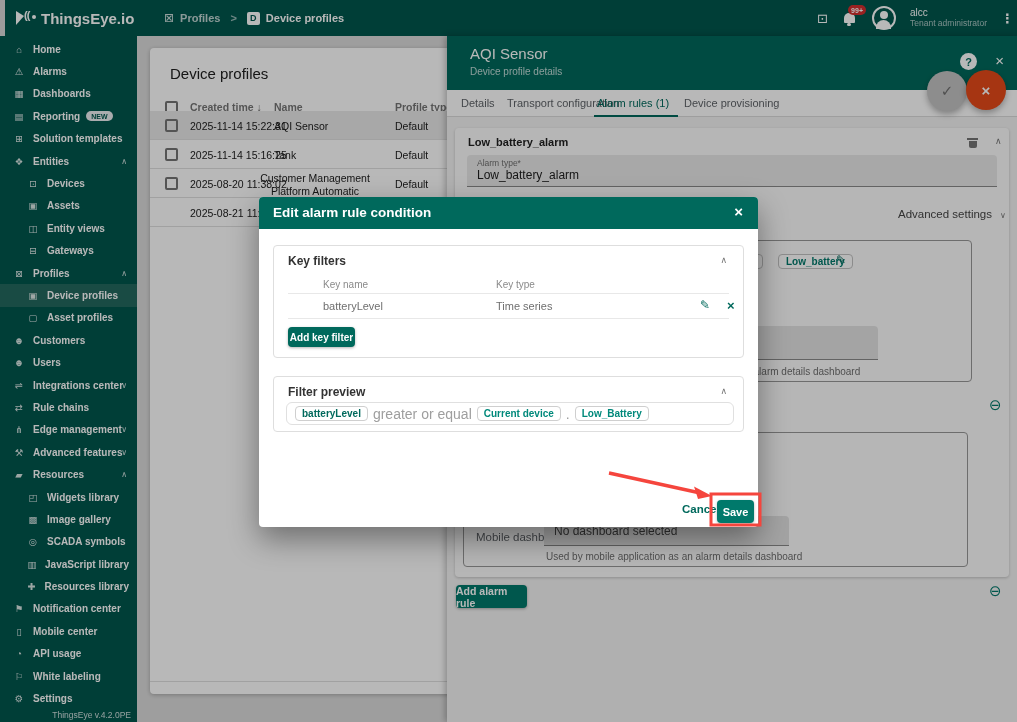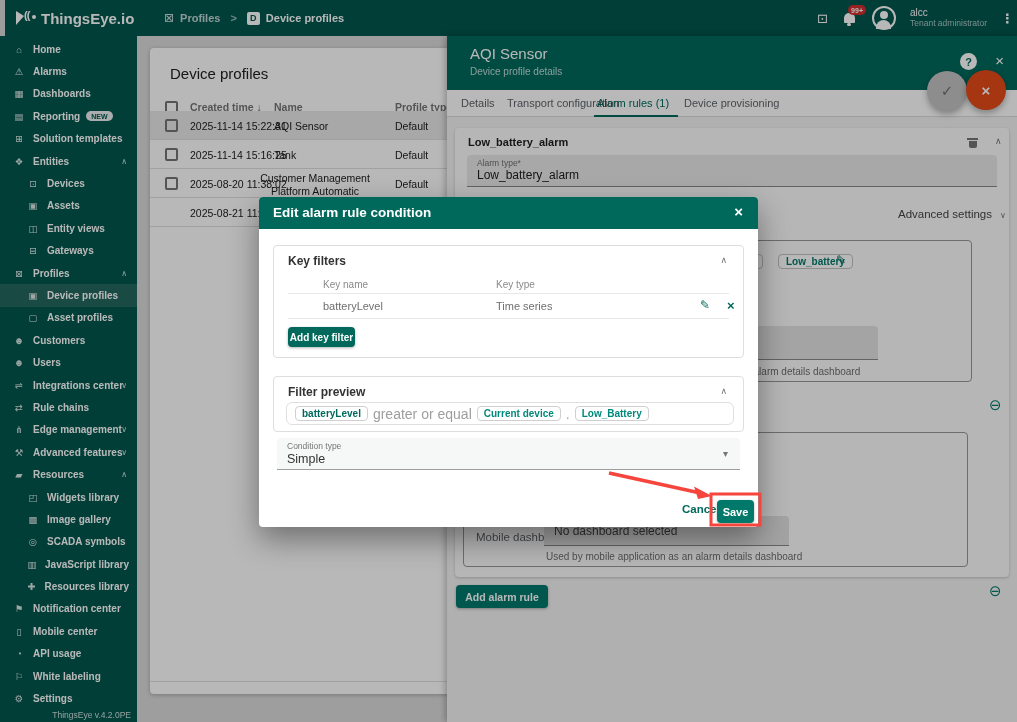--- a/index.html
+++ b/index.html
@@ -366,21 +366,21 @@
       <div class="fieldset" style="left:8px; top:304px; width:505px; height:135px;">
         <span class="dash-lb" style="left:12px; top:98px;">Mobile dashboard:</span>
         <div class="ffield" style="left:80px; top:83px; width:245px; height:30px; background:#e2e2e2;">
           <span class="fvl" style="top:8px; color:#454545;">No dashboard selected</span>
         </div>
         <span class="hint" style="left:82px; top:118px;">Used by mobile application as an alarm details dashboard</span>
       </div>
       <span class="rm-ic" style="left:534px; top:454px;">⊖</span>
     </div>
 
-    <div class="btn" style="position:absolute; left:9px; top:549px; width:92px; height:23px; font-size:10.5px;">Add alarm rule</div>
+    <div class="btn" style="position:absolute; left:9px; top:549px; width:71px; height:23px; font-size:10.5px;">Add alarm rule</div>
   </div>
 
   <div class="overlay"></div>
 
   <div class="modal">
     <div class="modal-hd">
       <span class="modal-title">Edit alarm rule condition</span>
       <span class="modal-x">×</span>
     </div>
 
@@ -403,25 +403,20 @@
       <span class="sec-chev">∧</span>
       <div class="preview-box">
         <span class="pv-chip key">batteryLevel</span>
         <span class="pv-op">greater or equal</span>
         <span class="pv-chip">Current device</span>
         <span class="pv-op">.</span>
         <span class="pv-chip">Low_Battery</span>
       </div>
     </div>
 
-    <div class="select">
-      <span class="slb">Condition type</span>
-      <span class="svl">Simple</span>
-      <span class="caret">▾</span>
-    </div>
 
     <span class="m-cancel">Cancel</span>
     <div class="btn m-save">Save</div>
   </div>
 
   <svg class="annot" width="1017" height="722" viewBox="0 0 1017 722">
     <line x1="609" y1="473" x2="698" y2="492.5" stroke="#f5453d" stroke-width="3.5"></line>
     <polygon points="712,496 694,486.5 698,499" fill="#f5453d"></polygon>
     <rect x="711" y="494" width="49" height="31" fill="none" stroke="#f5453d" stroke-width="3"></rect>
   </svg>

